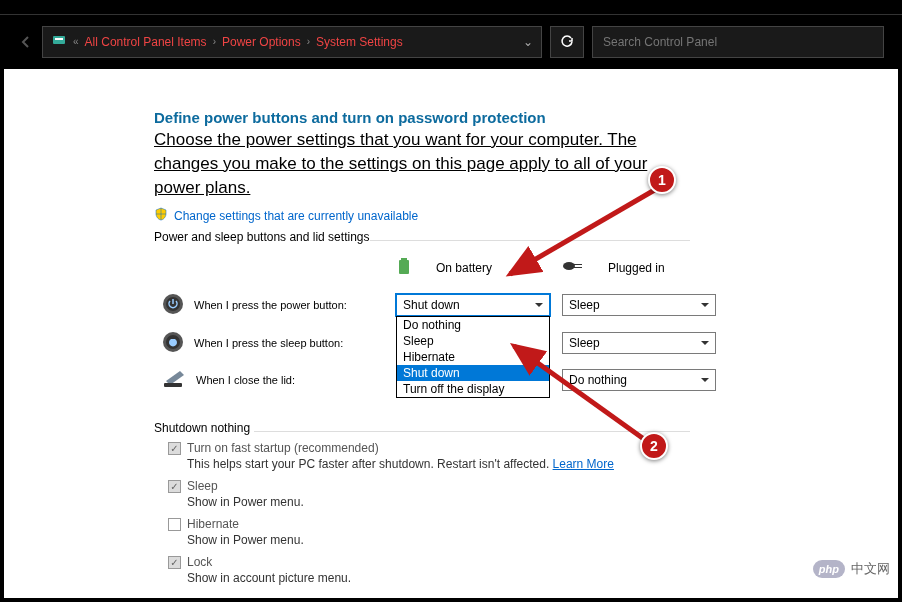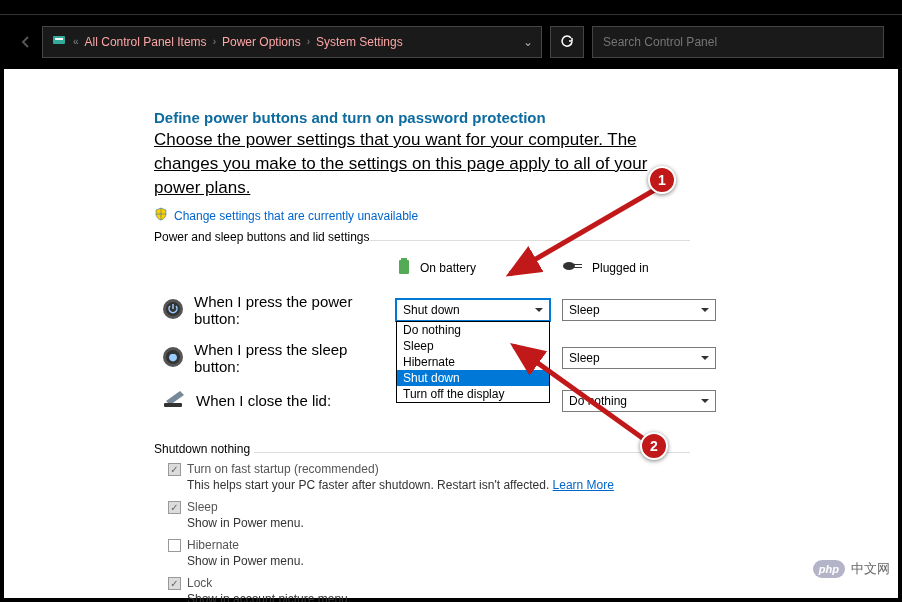--- a/index.html
+++ b/index.html
@@ -2,33 +2,33 @@
 <html><head>
 <meta charset="utf-8">
 <style>
   * { box-sizing: border-box; margin: 0; padding: 0; font-family: "Segoe UI", Arial, sans-serif; }
   body { width: 902px; height: 602px; background: #000; overflow: hidden; position: relative; }
   .title-bar { height: 14px; background: #000; }
   .nav-bar { height: 54px; background: #000; display: flex; align-items: center; padding: 0 18px; color: #fff; gap: 8px; border-top: 1px solid #333; }
   .nav-icon { width: 16px; height: 16px; display: inline-flex; align-items: center; justify-content: center; }
   .breadcrumb { background: #1a1a1a; border: 1px solid #444; height: 32px; display: flex; align-items: center; padding: 0 8px; flex: 1; font-size: 12px; gap: 6px; }
   .bc-sep { color: #888; font-size: 10px; }
-  .bc-item { color: #fca5a5; }
+  .bc-item { color: #ef4444; }
   .bc-spacer { flex: 1; }
   .refresh { width: 34px; height: 32px; border: 1px solid #444; background: #1a1a1a; display: flex; align-items: center; justify-content: center; color: #fff; }
   .search-box { width: 292px; height: 32px; background: #1a1a1a; border: 1px solid #444; color: #888; padding: 0 10px; font-size: 12px; }
   .content { background: #fff; position: absolute; top: 69px; left: 4px; right: 4px; bottom: 4px; padding: 40px 0 0 150px; color: #000; }
   .content h1 { color: #0d6b9e; font-size: 15px; font-weight: 700; margin-bottom: 2px; }
   .content p.desc { font-size: 17px; max-width: 540px; line-height: 1.4; margin-bottom: 8px; text-decoration: underline; }
   .change-link { display: flex; align-items: center; gap: 6px; margin-bottom: 5px; }
   .change-link a { color: #0066cc; font-size: 12px; text-decoration: none; }
   .section-label { font-size: 12px; margin-bottom: 4px; }
   .grid { display: grid; grid-template-columns: 230px 154px 154px; column-gap: 12px; row-gap: 14px; align-items: center; }
-  .grid-header { display: flex; align-items: center; gap: 8px; font-size: 12px; justify-content: flex-start; }
-  .row-label { display: flex; align-items: center; gap: 10px; font-size: 15px; justify-content: center; padding-left: 8px; }
+  .grid-header { display: flex; align-items: center; gap: 24px; font-size: 12px; justify-content: flex-start; }
+  .row-label { display: flex; align-items: center; gap: 10px; font-size: 11px; justify-content: center; padding-left: 8px; }
   .row-label .lbl { flex: 1; text-align: left; }
   .sel { position: relative; }
   .sel-box { border: 1px solid #7a7a7a; height: 22px; padding: 0 18px 0 6px; font-size: 12px; display: flex; align-items: center; background: #fff; position: relative; }
   .sel-box.active { border: 1px solid #0078d7; outline: 1px solid #0078d7; }
   .sel-box::after { content: ""; position: absolute; right: 6px; top: 8px; width: 0; height: 0; border-left: 4px solid transparent; border-right: 4px solid transparent; border-top: 4px solid #333; }
   .dropdown { position: absolute; top: 22px; left: 0; right: 0; background: #fff; border: 1px solid #000; z-index: 10; }
   .dropdown div { font-size: 12px; padding: 1px 6px; }
   .dropdown div.sel-opt { background: #0078d7; color: #fff; }
   .shutdown-section { margin-top: 30px; }
   .shlist { margin-top: 6px; }

